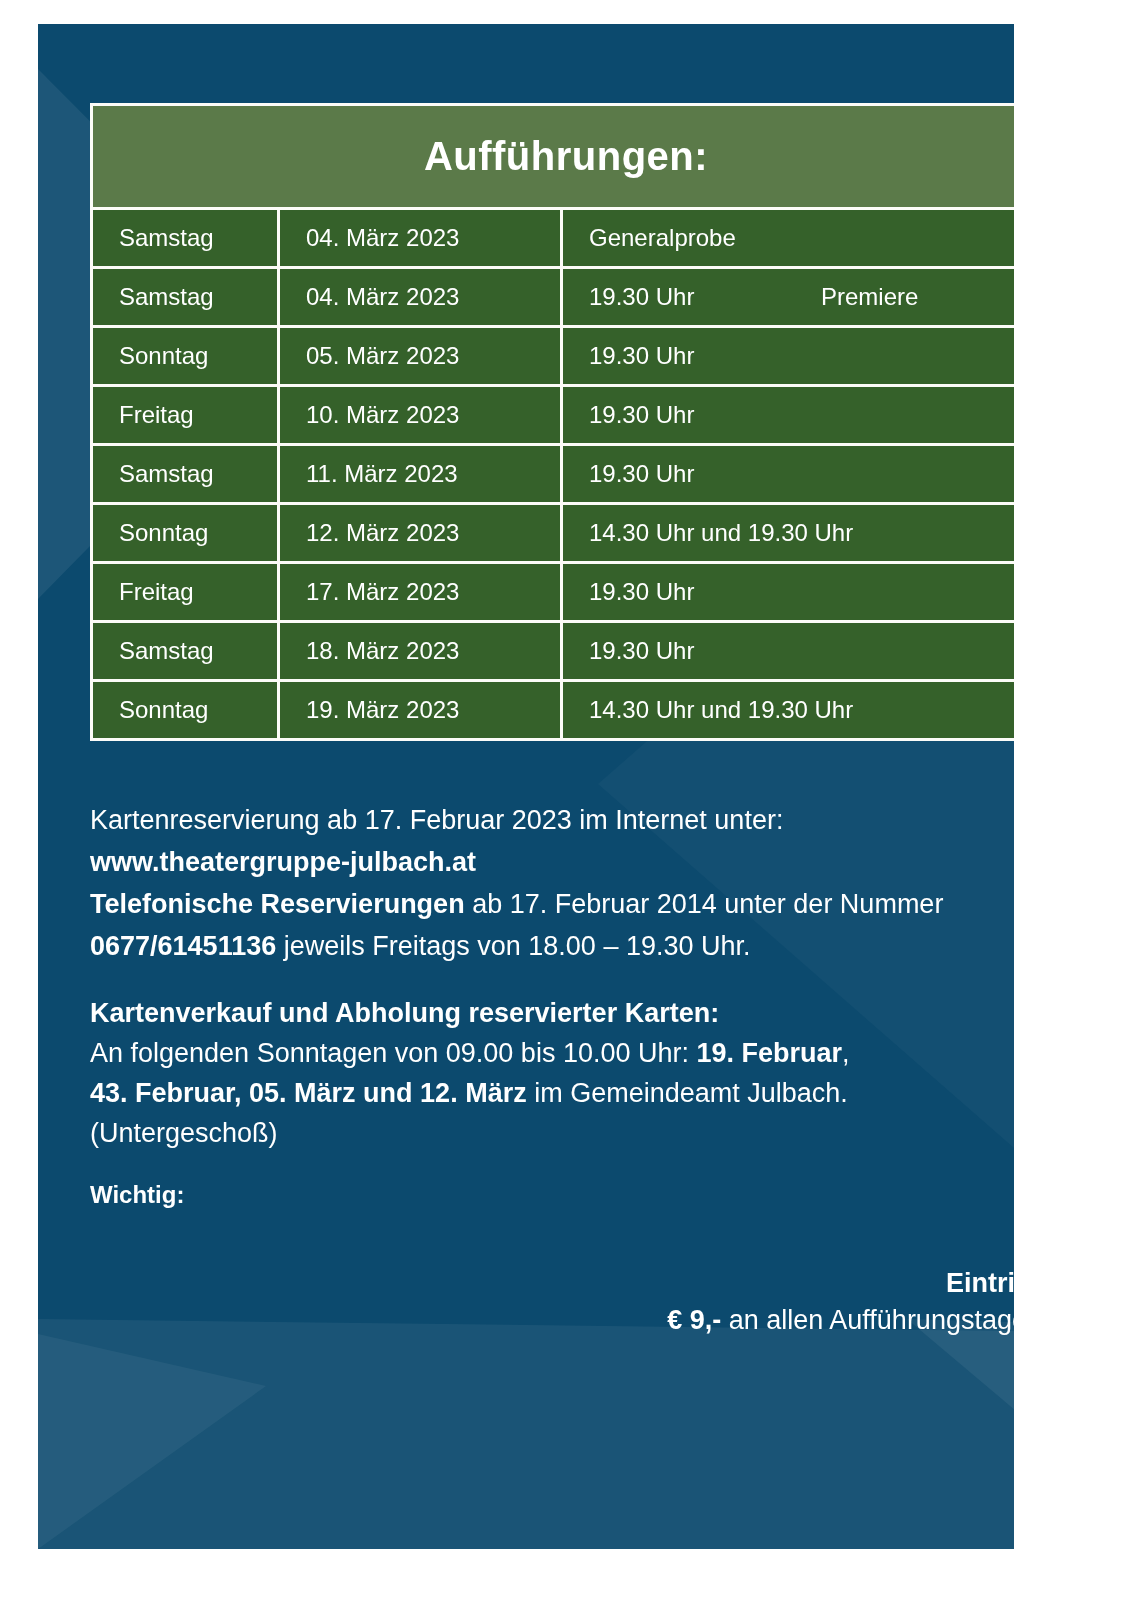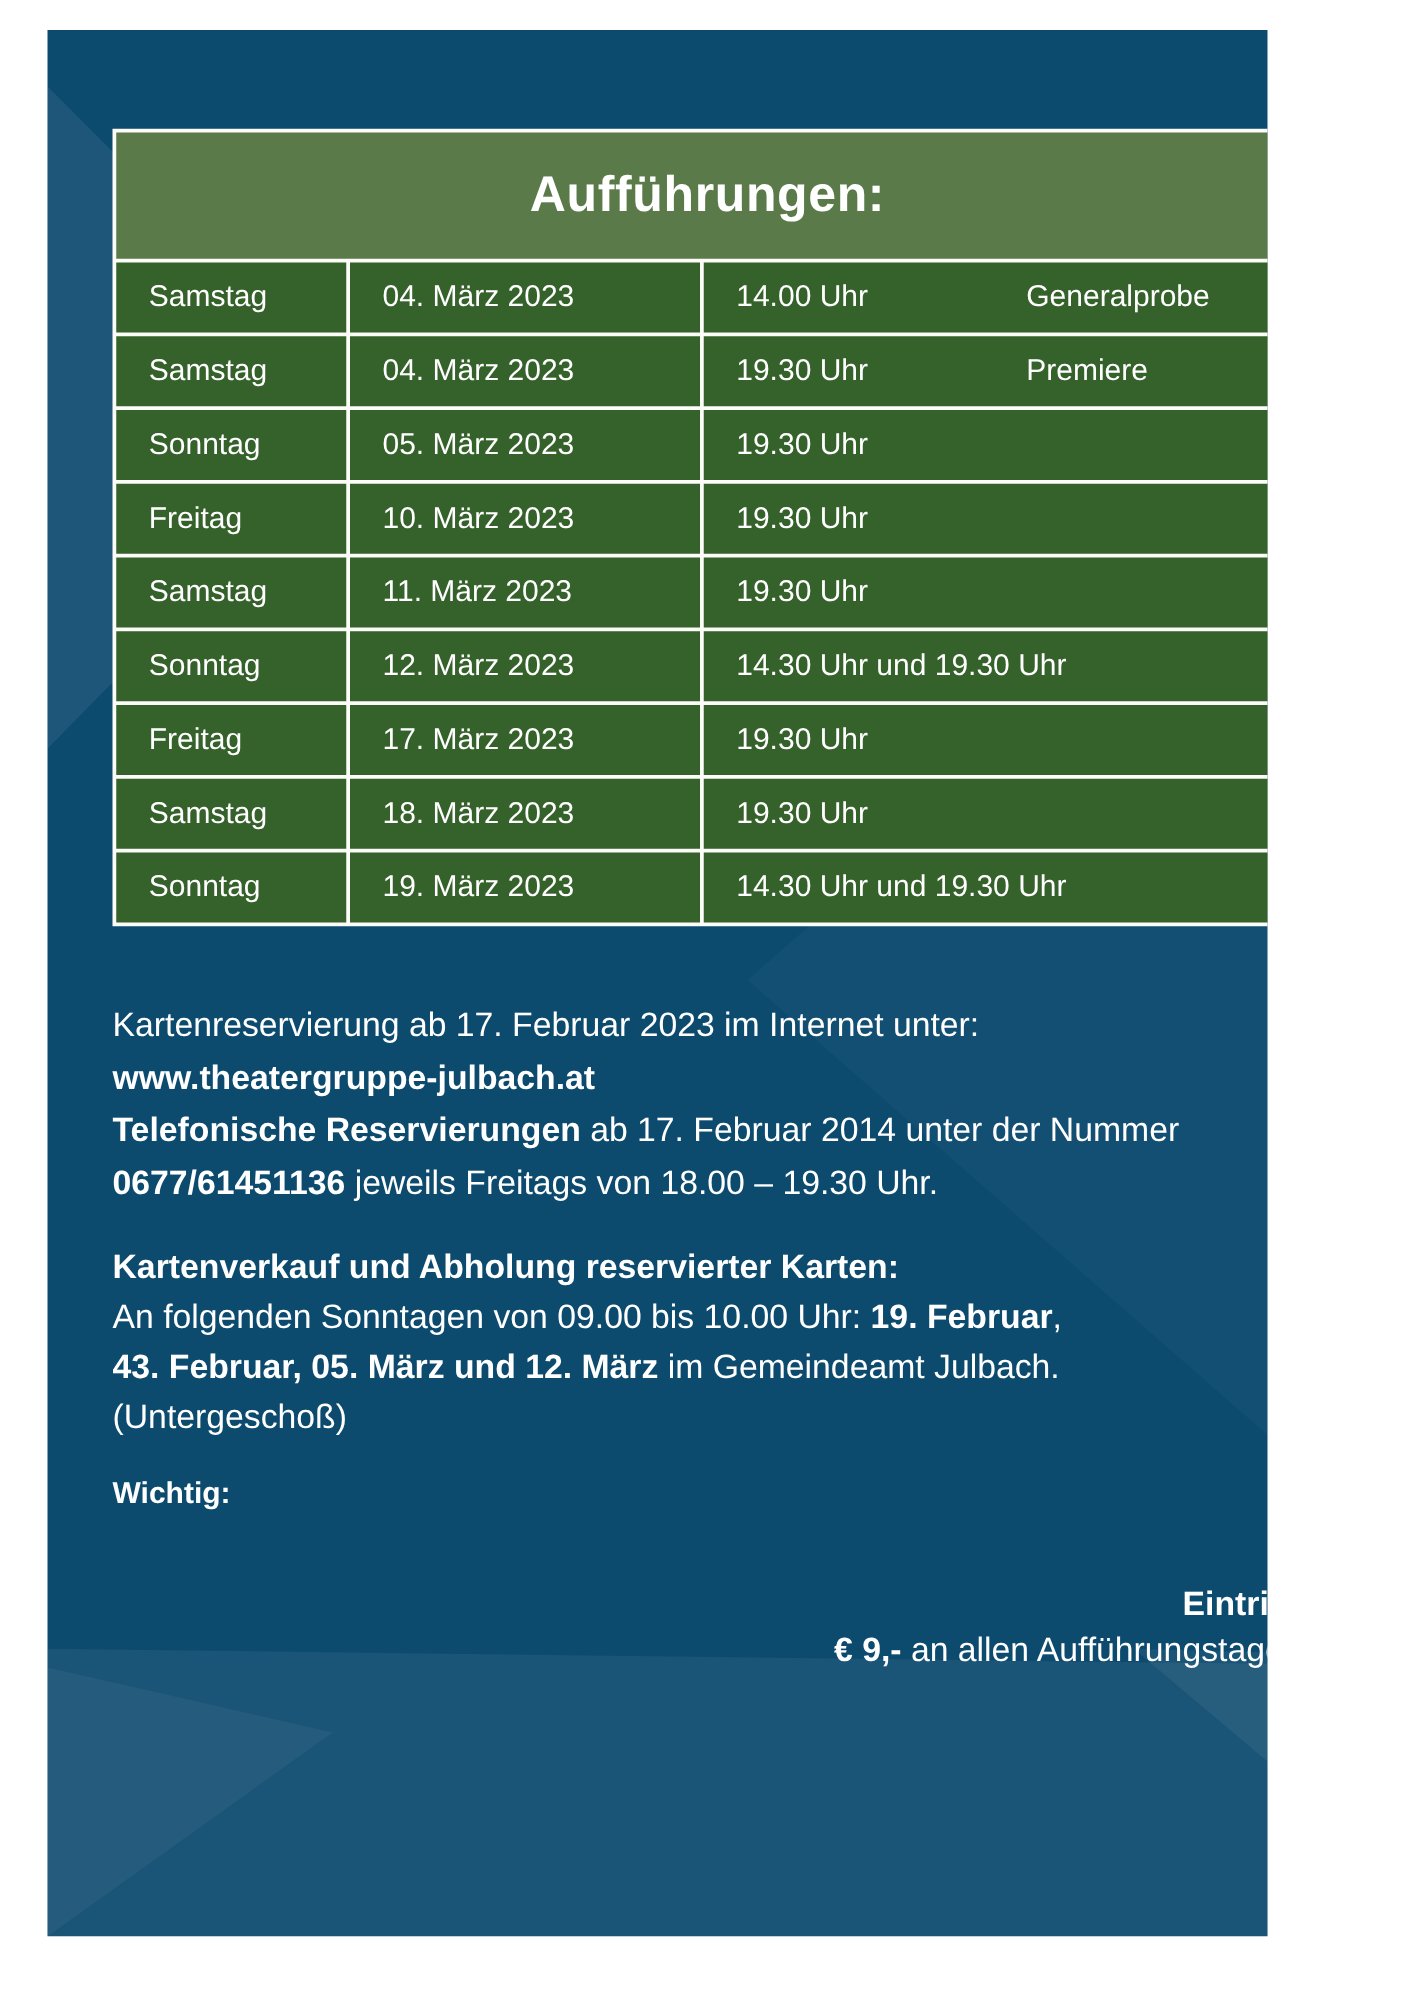--- a/index.html
+++ b/index.html
@@ -103,21 +103,20 @@
 
   <div class="content">
 
     <div class="schedule">
       <div class="sched-header">Aufführungen:</div>
 
       <div class="t-row">
         <div class="cell">Samstag</div>
         <div class="cell">04. März 2023</div>
         <div class="cell cell-time">
-          <span class="time-text">14.00 Uhr</span>
           <span class="note-text">Generalprobe</span>
         </div>
       </div>
 
       <div class="t-row">
         <div class="cell">Samstag</div>
         <div class="cell">04. März 2023</div>
         <div class="cell cell-time">
           <span class="time-text">19.30 Uhr</span>
           <span class="note-text">Premiere</span>

